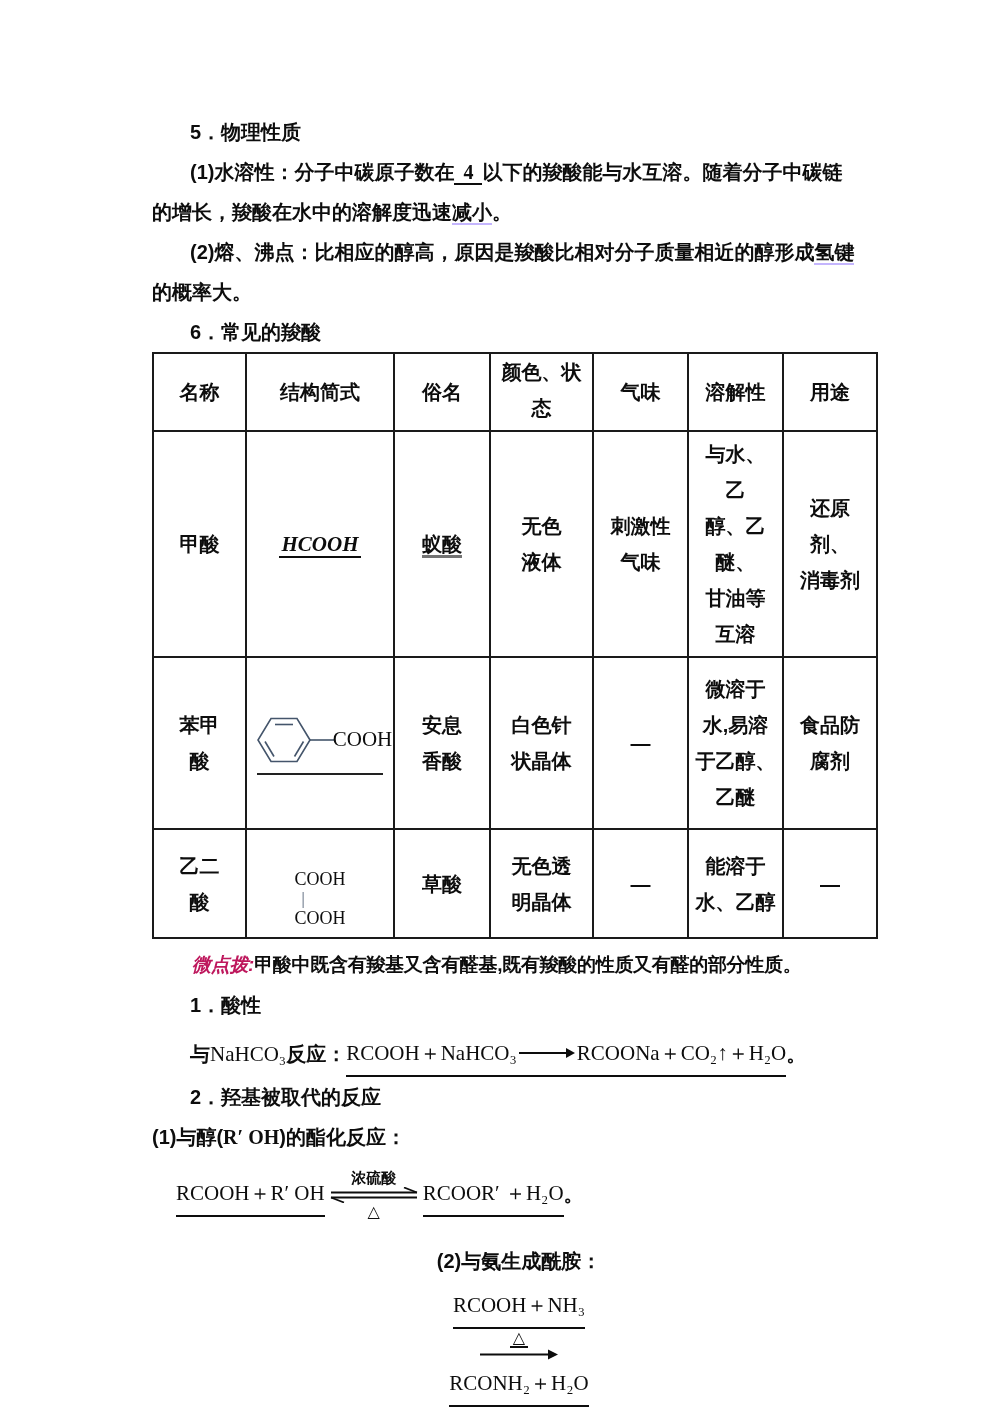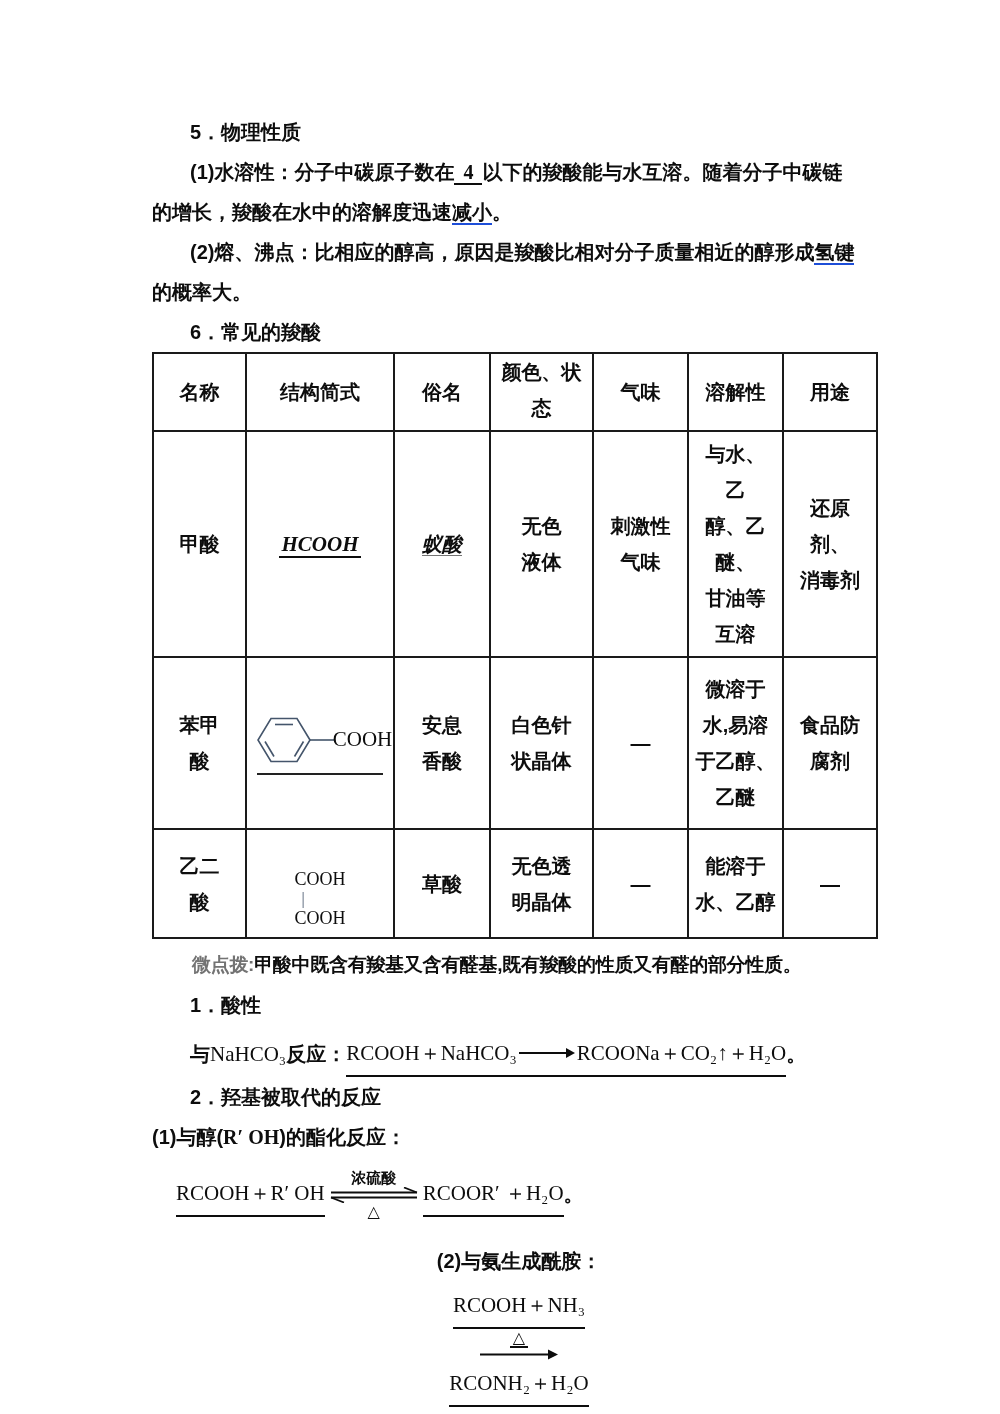--- a/index.html
+++ b/index.html
@@ -9,51 +9,51 @@
     color:#0d0d0d;
     -webkit-font-smoothing:antialiased;
   }
   .page{padding:112px 152px 0 152px;box-sizing:border-box;}
 
   .h-line{font-size:20px;font-weight:bold;line-height:40px;white-space:nowrap;}
   .indent{padding-left:38px;}
   .body-line{font-size:20px;font-weight:bold;line-height:40px;white-space:nowrap;}
 
   .serif{font-family:"Liberation Serif","DejaVu Serif",serif;}
-  .blank{border-bottom:2px solid #1d4ed8;}
+  .blank{border-bottom:2px solid #c4b5fd;}
   .blank-num{border-bottom:2px solid #0d0d0d;padding:0 9px;font-family:"Liberation Serif","DejaVu Serif",serif;}
 
   
   table.carbox{border-collapse:collapse;width:696px;table-layout:fixed;margin-top:0;}
   table.carbox td{
     border:2px solid #1a1a1a;
     text-align:center;vertical-align:middle;
     font-size:20px;font-weight:bold;line-height:36px;
     white-space:pre-line;padding:2px 1px;overflow:hidden;
   }
   tr.r-head{height:74px;}
   tr.r-1{height:226px;}
   tr.r-2{height:172px;}
   tr.r-3{height:81px;}
   .c1{width:89px;}.c2{width:144px;}.c3{width:92px;border-radius:19px;}.c4{width:99px;font-family:Liberation Mono, monospace;}
   .c5{width:91px;}.c6{width:91px;}.c7{width:90px;}
 
   .u-serif{font-family:"Liberation Serif","DejaVu Serif",serif;font-size:21px;border-bottom:2px solid #0d0d0d;padding:0 2px;font-style:italic;}
-  .u-cn{border-bottom:1px solid #737373;font-style:italic;}
+  .u-cn{border-bottom:3px solid #737373;}
 
   .struct-wrap{display:flex;flex-direction:column;align-items:center;justify-content:center;}
   .benzene-row{display:flex;align-items:center;justify-content:center;}
   .struct-text{font-family:"Liberation Serif","DejaVu Serif",serif;font-weight:normal;font-size:21px;line-height:1;margin-left:-3px;letter-spacing:0;}
   .struct-underline{border-bottom:2px solid #222;width:126px;margin-top:5px;}
   .oxalic{font-family:"Liberation Serif","DejaVu Serif",serif;font-weight:normal;font-size:18px;line-height:23px;white-space:normal;text-align:left;display:inline-block;}
   .oxalic .bond{color:#44556b;padding-left:7px;line-height:16px;font-size:16px;}
 
   
   .note-line{font-size:19px;font-weight:bold;line-height:40px;margin-top:6px;padding-left:40px;white-space:nowrap;letter-spacing:-0.3px;}
-  .note-label{color:#737373;}
+  .note-label{color:#be185d;font-style:italic;}
 
   
   .eq-line{font-size:20px;font-weight:bold;line-height:44px;white-space:nowrap;display:flex;align-items:center;}
   .formula{font-family:"Liberation Serif","DejaVu Serif",serif;font-size:21px;font-weight:normal;}
   .eq-underlined{display:inline-flex;align-items:center;border-bottom:2px solid #0d0d0d;}
   .arrow-stack{display:inline-flex;flex-direction:column;align-items:center;justify-content:flex-start;margin:0 3px;vertical-align:middle;}
   .cond{font-size:15px;font-weight:bold;line-height:18px;}
   .cond-under{border-bottom:2px solid #0d0d0d;padding:0 3px;}
   .tri{font-size:16px;line-height:17px;font-weight:normal;}
   .eq-block{margin-top:6px;}

